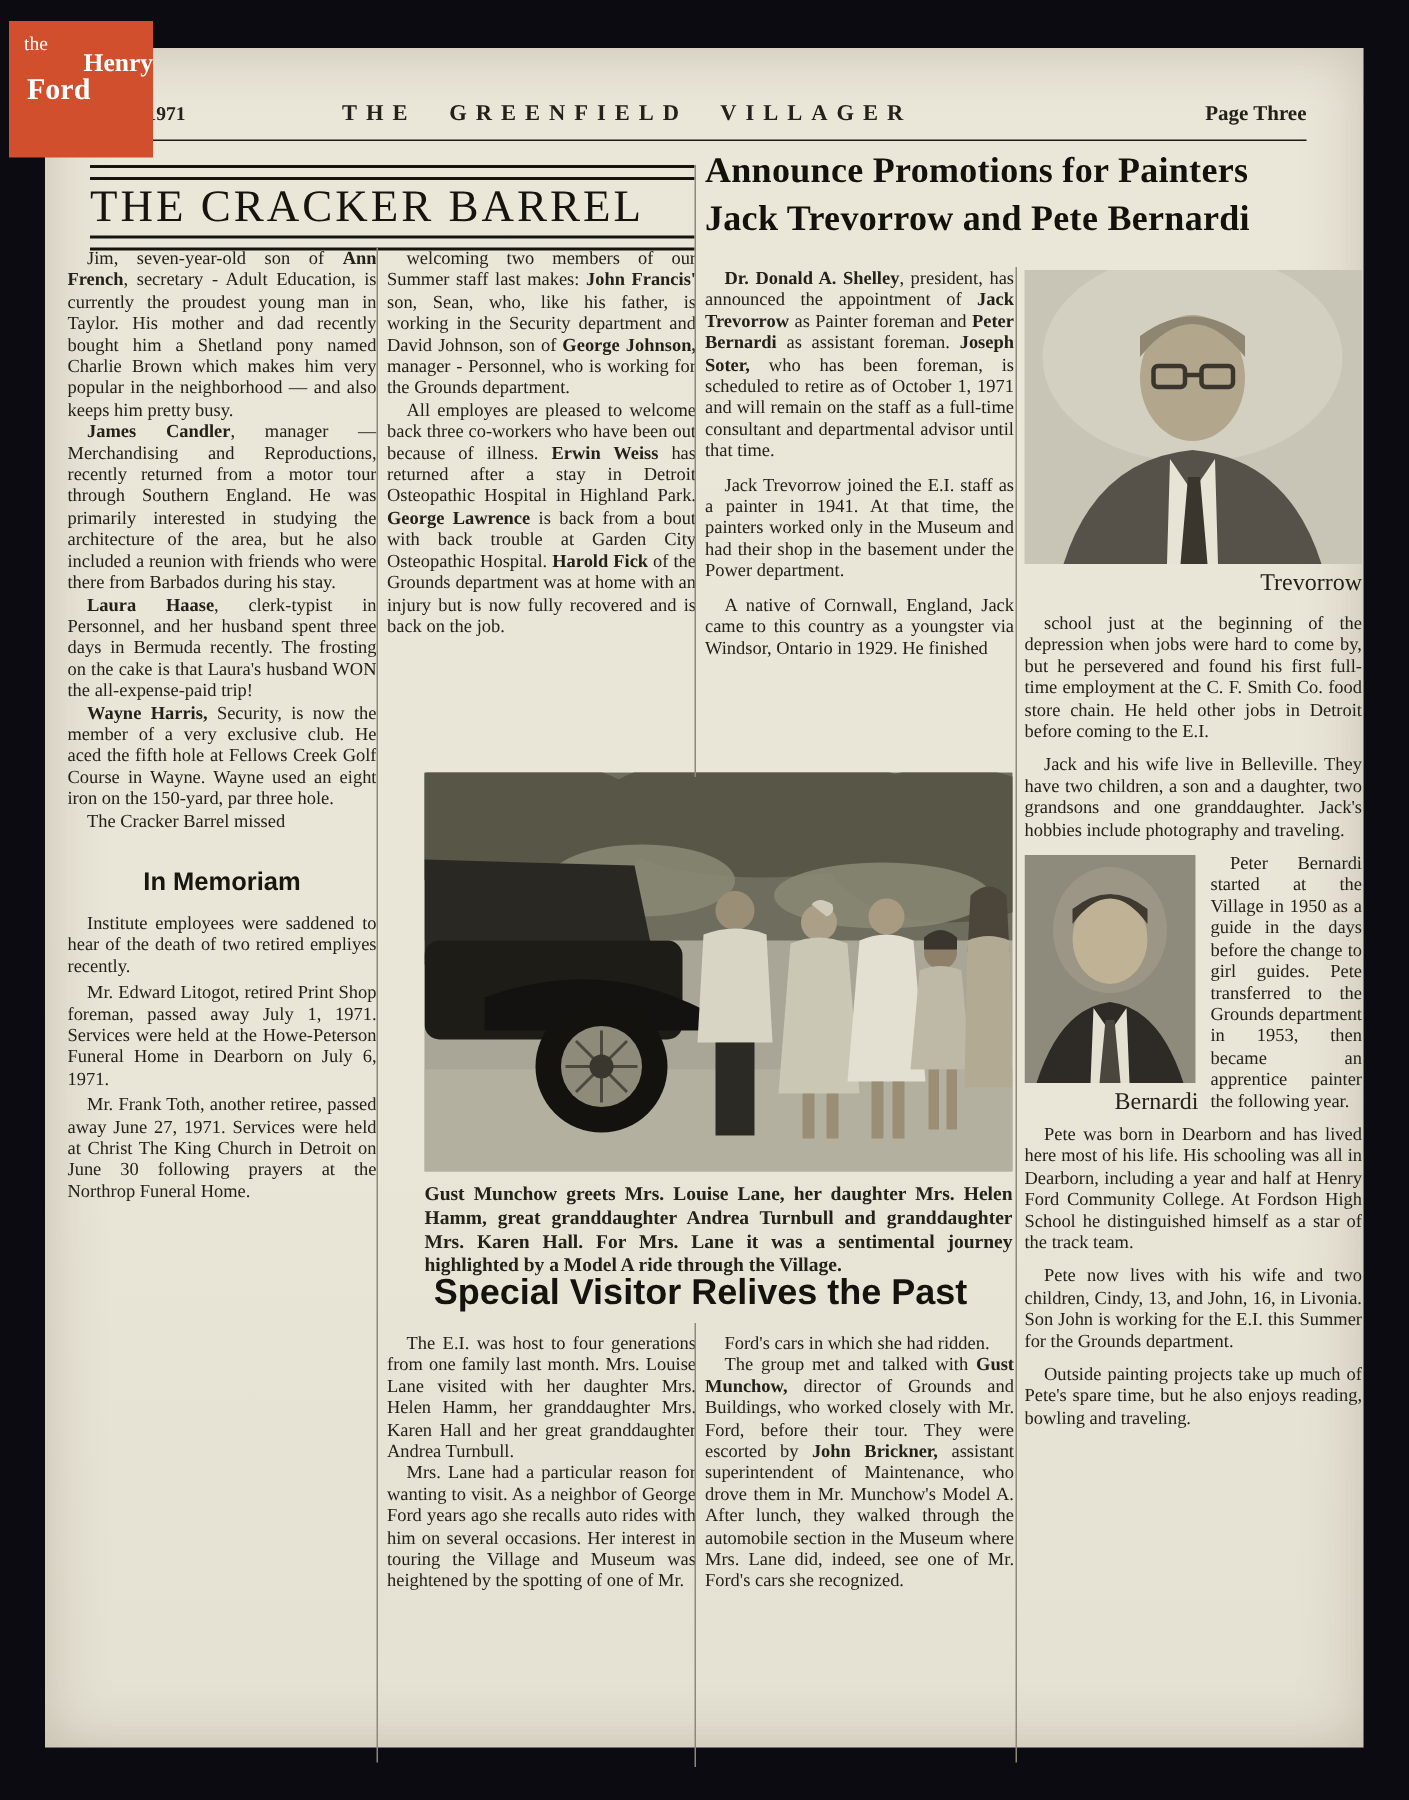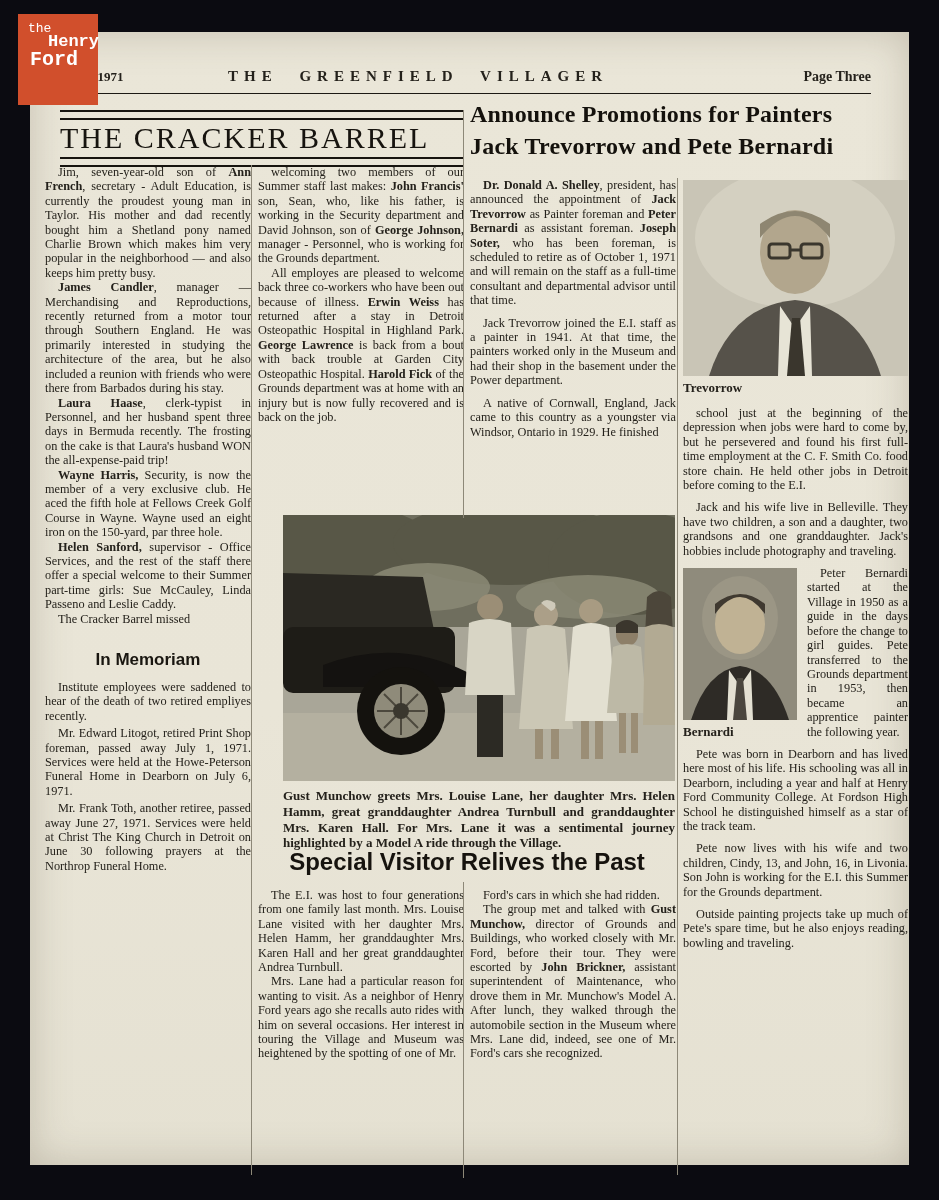--- a/index.html
+++ b/index.html
@@ -2,23 +2,23 @@
 <html><head>
 <meta charset="utf-8">
 <style>
   html,body{margin:0;padding:0;}
   body{
     width:939px;height:1200px;position:relative;overflow:hidden;
     background:#0b0b11;
     font-family:"Liberation Serif", serif;
   }
   .logo{
-    position:absolute;left:6px;top:14px;width:80px;height:91px;
+    position:absolute;left:6px;top:14px;width:96px;height:91px;
     background:#d14f2c;z-index:5;color:#fff;
-    font-family:Liberation Mono, monospace;line-height:1;margin-left:12px;
+    font-family:Liberation Serif, serif;line-height:1;
   }
   .logo .l1{display:block;font-size:13px;margin:8px 0 0 10px;}
   .logo .l2{display:block;font-size:17px;font-weight:bold;margin:-2px 0 0 30px;text-align:right;}
   .logo .l3{display:block;font-size:20px;font-weight:bold;margin:0 0 0 12px;}
   .page{
     position:absolute;left:30px;top:32px;width:879px;height:1133px;
     background:linear-gradient(180deg,#eae6d8 0%,#e9e5d7 60%,#e5e1d2 100%);
     box-shadow:inset 0 0 40px rgba(90,80,60,.25);
     color:#24211b;
   }
@@ -49,21 +49,21 @@
   .mem .para{margin-bottom:3px;}
 
   .memoriam{font-family:"Liberation Sans", sans-serif;font-weight:bold;font-size:17px;
     text-align:center;margin:24px 0 10px 0;color:#191610;}
   .special-head{position:absolute;left:228px;top:816px;width:418px;margin:0;text-align:center;
     font-family:"Liberation Sans", sans-serif;font-weight:bold;font-size:24px;color:#16130e;}
 
   .photo{background:#b9b5a6;}
   .photo svg{display:block;}
   .trevorrow-ph{width:225px;height:196px;}
-  .pcap{font-weight:bold;font-size:13px;text-align:left;margin:4px 0 10px 0;}
+  .pcap{font-weight:normal;font-size:16px;text-align:right;margin:4px 0 10px 0;}
   .bfloat{float:left;width:116px;margin:2px 8px 0 0;}
   .bernardi-ph{width:114px;height:152px;}
   .bfloat .pcap{margin:4px 0 2px 0;}
 
   .group-ph{position:absolute;left:253px;top:483px;width:392px;height:266px;}
   .gcaption{position:absolute;left:253px;top:756px;width:392px;
     font-weight:bold;font-size:13px;line-height:15.8px;text-align:justify;}
 
   .vrule{position:absolute;width:1px;background:#8d8878;}
   .vr1{left:221px;top:133px;height:1010px;}
@@ -96,21 +96,20 @@
   </div>
 
   <h1 class="announce"><span>Announce Promotions for Painters</span><br><span>Jack Trevorrow and Pete Bernardi</span></h1>
 
   <div class="col col1">
     <div>
         <p class="para"><span>Jim, seven-year-old son of </span><span class="bold">Ann French</span><span>, secretary - Adult Education, is currently the proudest young man in Taylor. His mother and dad recently bought him a Shetland pony named Charlie Brown which makes him very popular in the neighborhood — and also keeps him pretty busy.</span></p>
         <p class="para"><span class="bold">James Candler</span><span>, manager — Merchandising and Reproductions, recently returned from a motor tour through Southern England. He was primarily interested in studying the architecture of the area, but he also included a reunion with friends who were there from Barbados during his stay.</span></p>
         <p class="para"><span class="bold">Laura Haase</span><span>, clerk-typist in Personnel, and her husband spent three days in Bermuda recently. The frosting on the cake is that Laura's husband WON the all-expense-paid trip!</span></p>
         <p class="para"><span class="bold">Wayne Harris,</span><span> Security, is now the member of a very exclusive club. He aced the fifth hole at Fellows Creek Golf Course in Wayne. Wayne used an eight iron on the 150-yard, par three hole.</span></p>
-        <p class="para"><span class="bold">Helen Sanford,</span><span> supervisor - Office Services, and the rest of the staff there offer a special welcome to their Summer part-time girls: Sue McCauley, Linda Passeno and Leslie Caddy.</span></p>
         <p class="para"><span>The Cracker Barrel missed</span></p>
       </div>
     <h3 class="memoriam">In Memoriam</h3>
     <div class="mem">
         <p class="para"><span>Institute employees were saddened to hear of the death of two retired empliyes recently.</span></p>
         <p class="para"><span>Mr. Edward Litogot, retired Print Shop foreman, passed away July 1, 1971.  Services were held at the Howe-Peterson Funeral Home in Dearborn on July 6, 1971.</span></p>
         <p class="para"><span>Mr. Frank Toth, another retiree, passed away June 27, 1971. Services were held at Christ The King Church in Detroit on June 30 following prayers at the Northrop Funeral Home.</span></p>
       </div>
   </div>
 
@@ -219,21 +218,21 @@
         <path d="M364 82 Q376 70 388 82 L390 120 L384 118 L368 118 L362 120 Z" fill="#4c463a"></path>
         <path d="M362 112 Q376 106 390 112 L392 210 L360 210 Z" fill="#b2aa93"></path>
       </g>
     </svg>
   </div>
   <div class="gcaption">Gust Munchow greets Mrs. Louise Lane, her daughter Mrs. Helen Hamm, great granddaughter Andrea Turnbull and granddaughter Mrs. Karen Hall. For Mrs. Lane it was a sentimental journey highlighted by a Model A ride through the Village.</div>
 
   <h2 class="special-head">Special Visitor Relives the Past</h2>
   <div class="col scol1">
       <p class="para"><span>The E.I. was host to four generations from one family last month. Mrs. Louise Lane visited with her daughter Mrs. Helen Hamm, her granddaughter Mrs. Karen Hall and her great granddaughter Andrea Turnbull.</span></p>
-      <p class="para"><span>Mrs. Lane had a particular reason for wanting to visit. As a neighbor of Henry Ford years ago she recalls auto rides with him on several occasions. Her interest in touring the Village and Museum was heightened by the spotting of one of Mr.</span></p>
+      <p class="para"><span>Mrs. Lane had a particular reason for wanting to visit. As a neighbor of George Ford years ago she recalls auto rides with him on several occasions. Her interest in touring the Village and Museum was heightened by the spotting of one of Mr.</span></p>
     </div>
   <div class="col scol2">
       <p class="para"><span>Ford's cars in which she had ridden.</span></p>
       <p class="para"><span>The group met and talked with </span><span class="bold">Gust Munchow,</span><span> director of Grounds and Buildings, who worked closely with Mr. Ford, before their tour. They were escorted by </span><span class="bold">John Brickner,</span><span> assistant superintendent of Maintenance, who drove them in Mr. Munchow's Model A. After lunch, they walked through the automobile section in the Museum where Mrs. Lane did, indeed, see one of Mr. Ford's cars she recognized.</span></p>
     </div>
 
   <div class="vrule vr1"></div>
   <div class="vrule vr2"></div>
   <div class="vrule vr3"></div>
   <div class="vrule vr4"></div>

